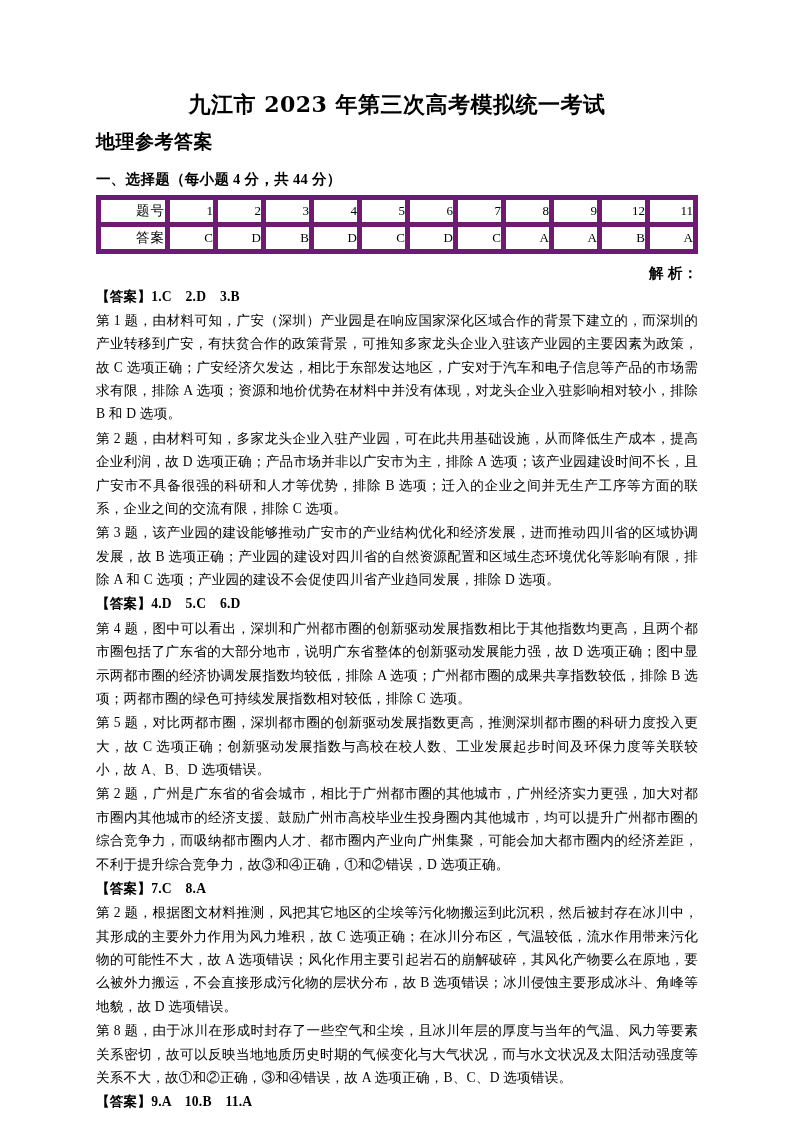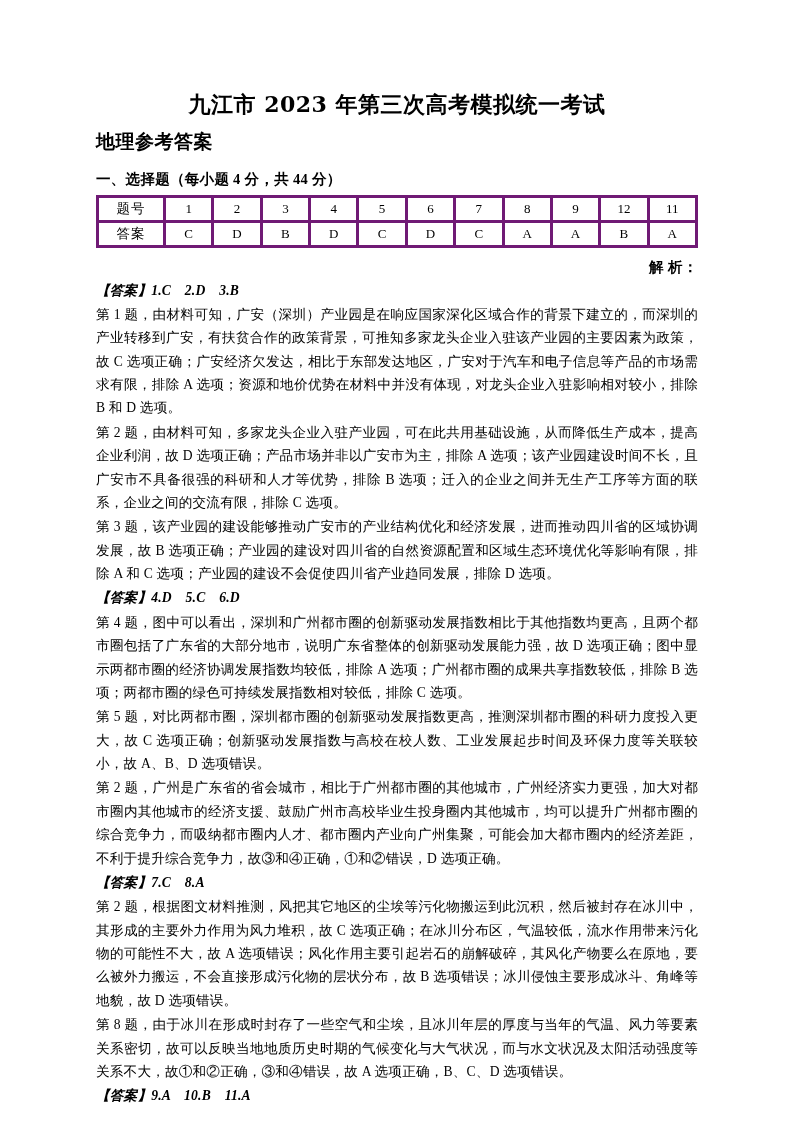--- a/index.html
+++ b/index.html
@@ -45,22 +45,22 @@
     margin: 6px 0 6px 0;
     letter-spacing: 0.3px;
   }
   table.answers {
     border-collapse: collapse;
     width: 100%;
     table-layout: fixed;
     margin: 0 0 10px 0;
   }
   table.answers td {
-    border: 3px solid #701a75;
-    text-align: center;
+    border: 5px solid #701a75;
+    text-align: right;
     font-size: 13px;
     height: 22px;
     line-height: 22px;
     padding: 0;
   }
   table.answers td.rowhead {
     width: 64px;
     font-size: 13.5px;
     letter-spacing: 1px;
   }
@@ -70,21 +70,20 @@
     margin: 10px 0 2px 0;
     letter-spacing: 0.5px;
     text-align: right;
   }
   .ans-line {
     font-size: 13.6px;
     font-weight: bold;
     line-height: 1.72;
     margin: 1px 0;
     letter-spacing: 0.2px;
-    font-style: italic;
   }
   .para {
     font-size: 13.6px;
     line-height: 1.72;
     margin: 1px 0;
     text-align: justify;
     text-justify: inter-ideograph;
     letter-spacing: 0.2px;
   }
 </style>

